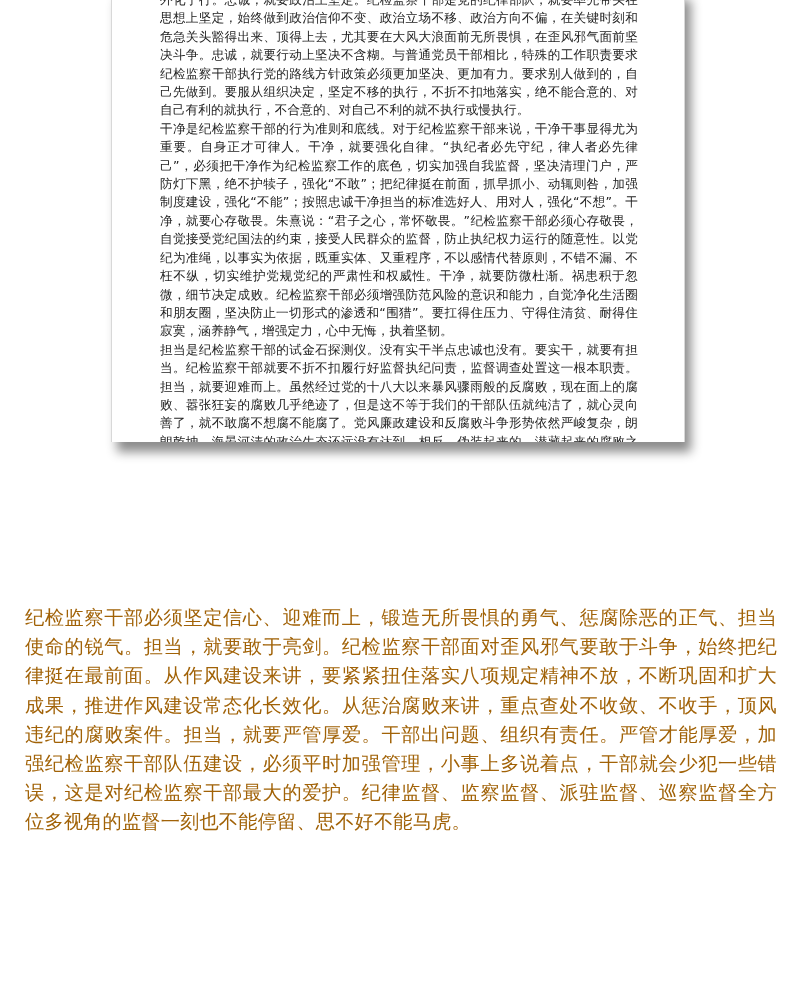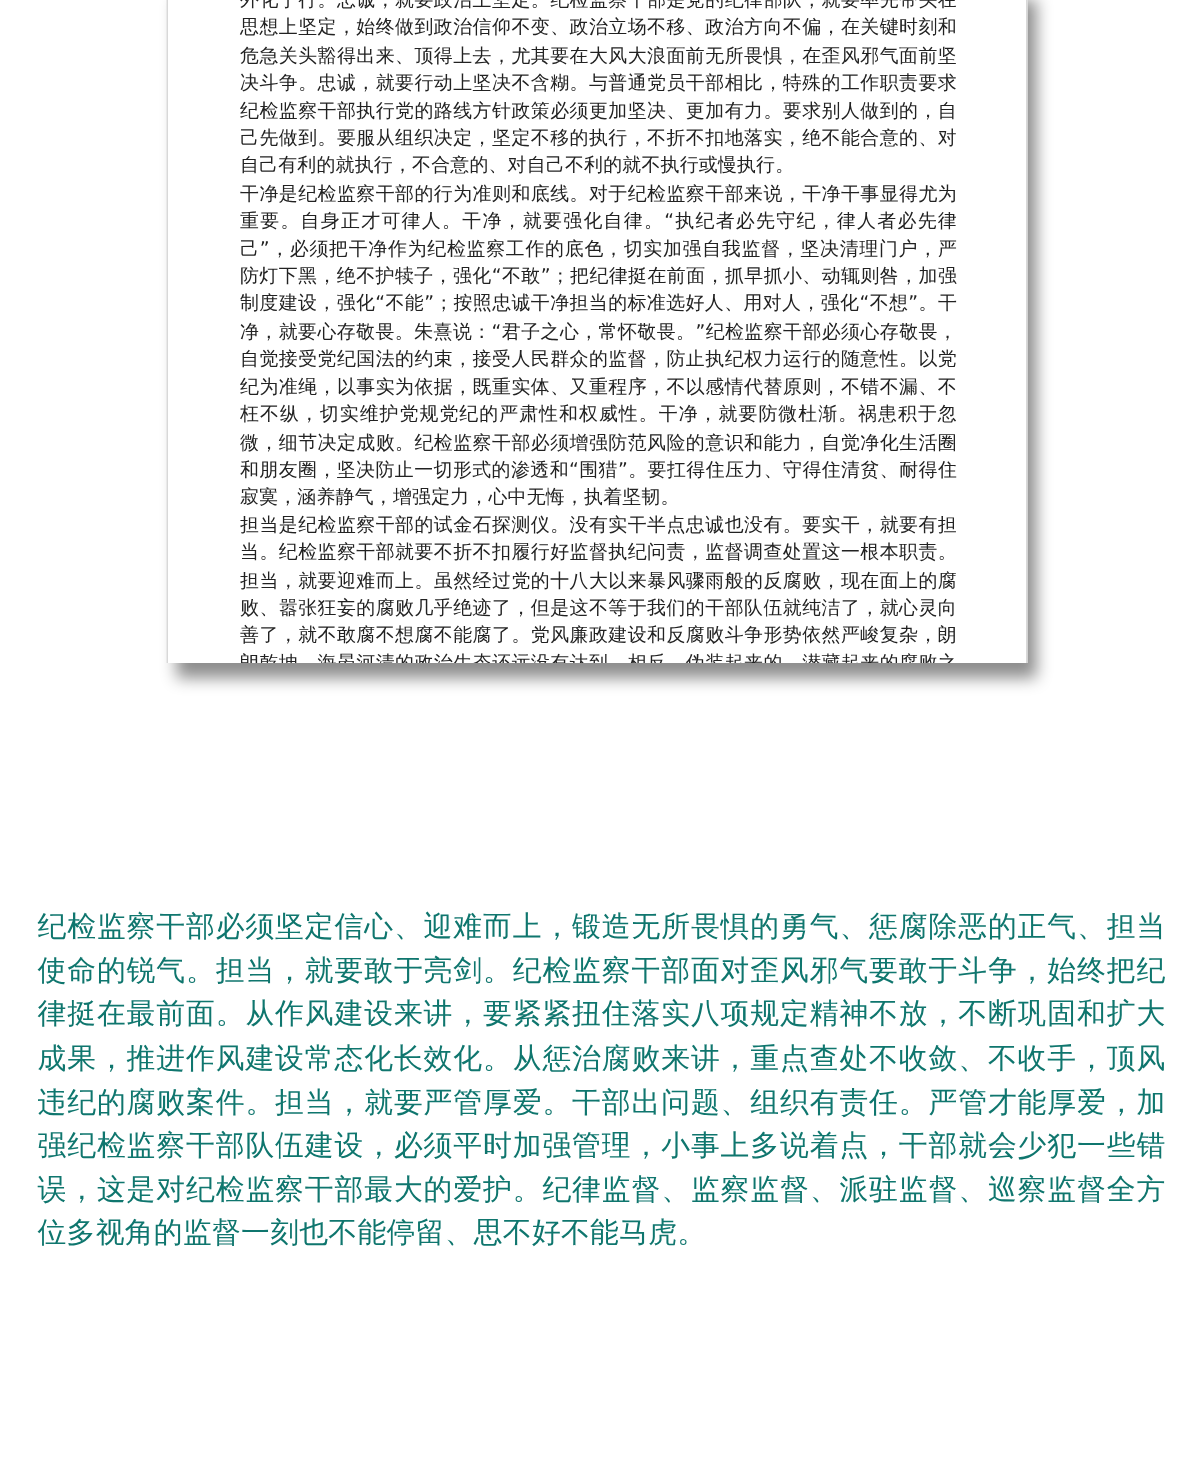--- a/index.html
+++ b/index.html
@@ -48,21 +48,21 @@
   .page-text p {
     margin: 0;
   }
   .body-text {
     position: absolute;
     left: 25px;
     top: 603px;
     width: 752px;
     font-size: 19.2px;
     line-height: 29.2px;
-    color: #0f766e;
+    color: #a16207;
     text-align: justify;
     letter-spacing: 0.2px;
   }
   .body-text p {
     margin: 0;
   }
 </style>
 </head>
 <body>
 

